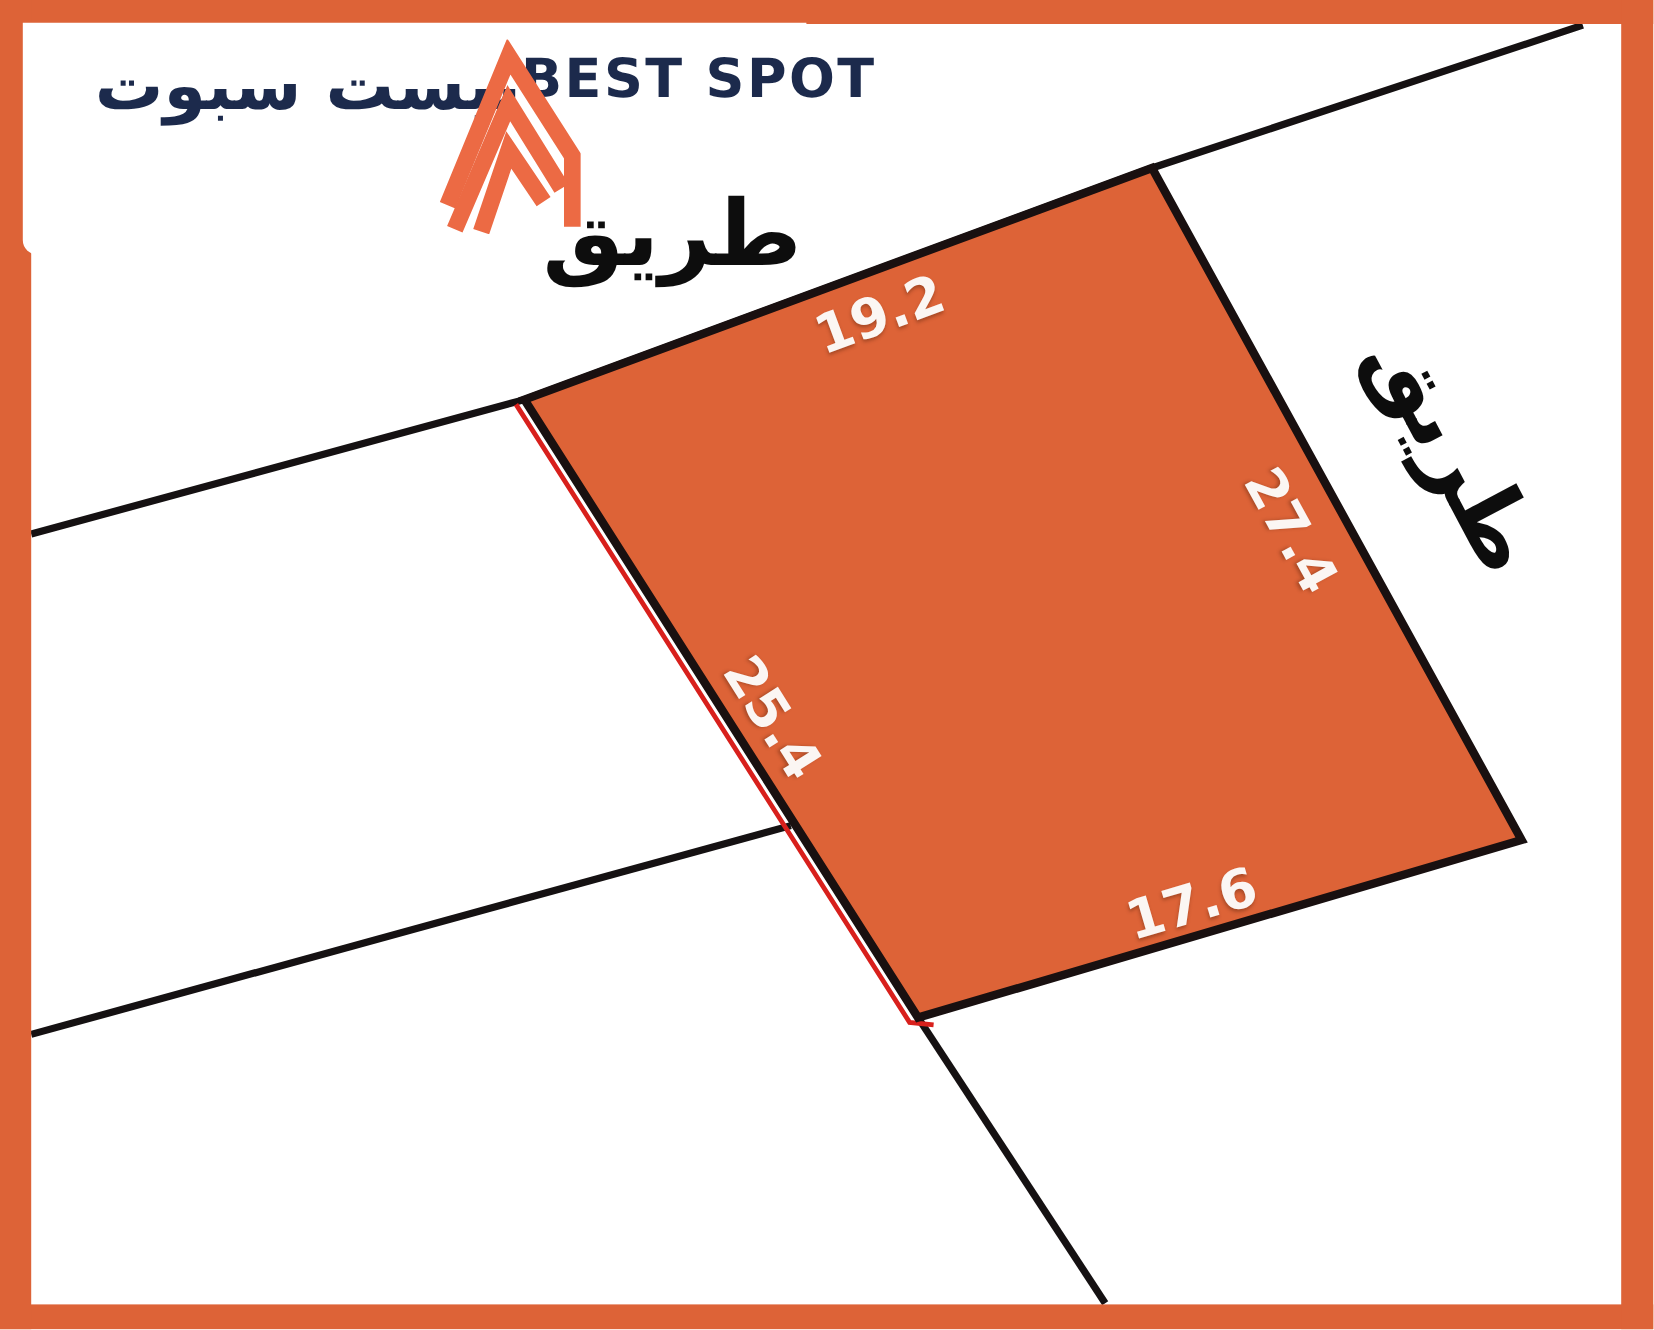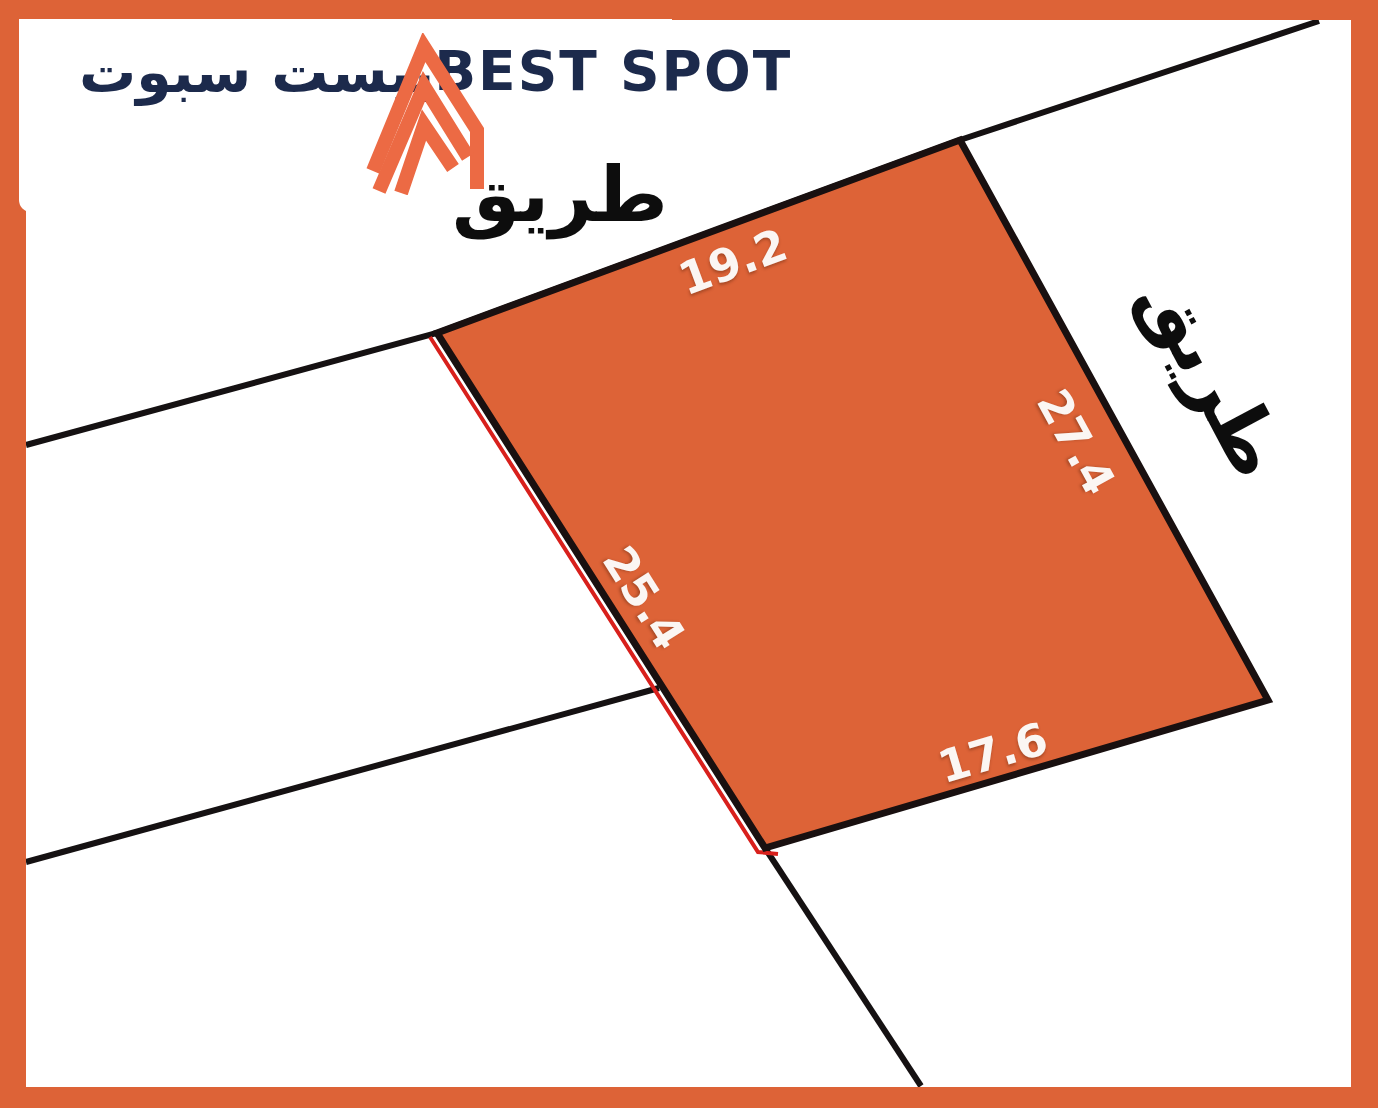--- a/index.html
+++ b/index.html
@@ -21,21 +21,21 @@
   .logo-card{
     position:absolute;left:19px;top:19px;width:653px;height:193px;
     background:#ffffff;border-radius:0 0 12px 12px;
   }
   .logo-text{
     position:absolute;left:60px;top:22px;width:300px;
     display:flex;flex-direction:row;align-items:flex-start;
     color:#1c2a4c;
   }
   .logo-ar{font-size:57px;font-weight:bold;line-height:1.1;white-space:nowrap;}
-  .logo-en{font-size:55px;font-weight:bold;letter-spacing:2px;line-height:1.1;white-space:nowrap;}
+  .logo-en{font-size:45px;font-weight:bold;letter-spacing:2px;line-height:1.1;white-space:nowrap;}
   .logo-icon{position:absolute;left:345px;top:14px;}
   
   .lbl{
     position:absolute;transform:translate(-50%,-50%);
     white-space:nowrap;font-weight:bold;
   }
   .road-lbl{font-size:76px;color:#0d0d0d;}
   .road-top{left:560px;top:194px;}
   .road-right{left:1214px;top:376px;transform:translate(-50%,-50%) rotate(62deg);}
   .dim-lbl{

